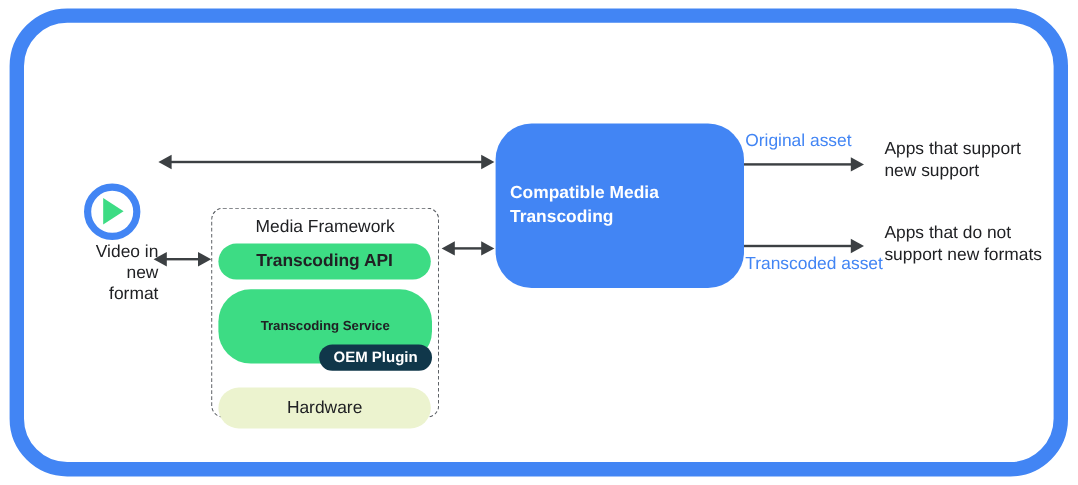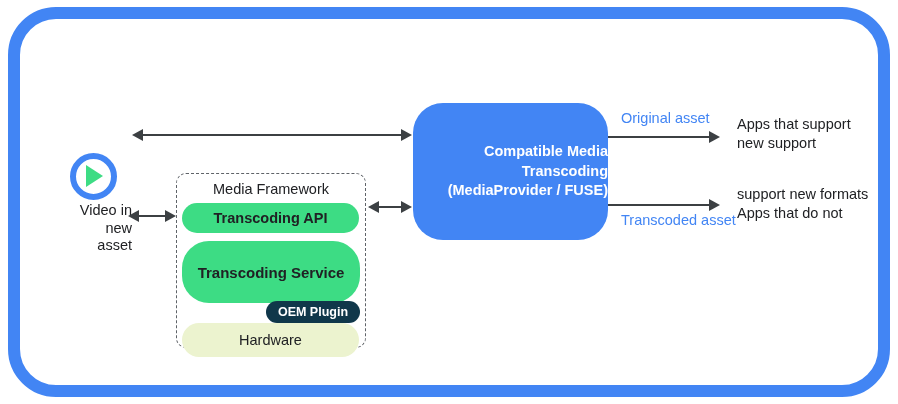--- a/index.html
+++ b/index.html
@@ -43,29 +43,29 @@
   .framework {
     position:absolute; left:176px; top:173px; width:190px; height:175px;
     border:1.5px dashed #5f6368; border-radius:10px; box-sizing:border-box;
   }
   .fw-title { position:absolute; left:0; right:0; top:7px; text-align:center; font-size:14.5px; }
   .pill {
     position:absolute; display:flex; align-items:center; justify-content:center;
     box-sizing:border-box; text-align:left;
   }
   .pill-api     { left:5px;  top:29px;  width:177px; height:30px; background:#3ddc84; border-radius:15px; font-weight:bold; font-size:14.5px; }
-  .pill-service { left:5px;  top:67px;  width:178px; height:62px; background:#3ddc84; border-radius:27px; font-weight:bold; font-size:15px; }
-  .pill-oem     { left:89px; top:127px; width:94px;  height:22px; background:#10374a; border-radius:11px; color:#fff; font-weight:bold; font-size:12.5px; }
+  .pill-service { left:5px;  top:67px;  width:178px; height:62px; background:#3ddc84; border-radius:27px; font-weight:bold; font-size:11px; }
+  .pill-oem     { left:89px; top:113px; width:94px;  height:22px; background:#10374a; border-radius:11px; color:#fff; font-weight:bold; font-size:12.5px; }
   .pill-hw      { left:5px;  top:149px; width:177px; height:34px; background:#ecf3cf; border-radius:17px; font-size:14.5px; }
   
   .transcoder {
     position:absolute; left:413px; top:103px; width:195px; height:137px;
     background:#4285f4; border-radius:30px; color:#fff; font-weight:bold;
     font-size:14.5px; line-height:19.5px; display:flex; flex-direction:column;
-    align-items:flex-end; justify-content:center; text-align:center;
+    align-items:flex-start; justify-content:center; text-align:center;padding-left:12px;
   }
   .asset-label { position:absolute; font-size:14.5px; color:#4285f4; white-space:nowrap; }
   #label-original   { left:621px; top:110px;text-align:right; }
   #label-transcoded { left:621px; top:212px; }
   .apps-text { position:absolute; left:737px; font-size:14.5px; line-height:18.5px; }
   #apps-support   { top:115px; }
   #apps-nosupport { top:185px; }
 </style>
 </head>
 <body>
@@ -73,21 +73,21 @@
 <div class="canvas">
 
   <div class="outer-border"></div>
 
   <div class="play-ring">
     <div class="play-tri"></div>
   </div>
   <div class="video-label">
     <div>Video in</div>
     <div>new</div>
-    <div>asset</div>
+    <div>format</div>
   </div>
 
   <div class="arrow double" id="arrow-top">
     <div class="head head-left"></div>
     <div class="line"></div>
     <div class="head head-right"></div>
   </div>
   <div class="arrow double" id="arrow-video-fw">
     <div class="head head-left"></div>
     <div class="line"></div>
@@ -119,28 +119,27 @@
       <span>OEM Plugin</span>
     </div>
     <div class="pill pill-hw">
       <span>Hardware</span>
     </div>
   </div>
 
   <div class="transcoder">
     <div>Compatible Media</div>
     <div>Transcoding</div>
-    <div>(MediaProvider / FUSE)</div>
   </div>
 
   <div class="asset-label" id="label-original">Original asset</div>
   <div class="asset-label" id="label-transcoded">Transcoded asset</div>
 
   <div class="apps-text" id="apps-support">
     <div>Apps that support</div>
     <div>new support</div>
   </div>
   <div class="apps-text" id="apps-nosupport">
+    <div>Apps that do not</div>
     <div>support new formats</div>
-    <div>Apps that do not</div>
   </div>
 
 </div>
 
 </body></html>

